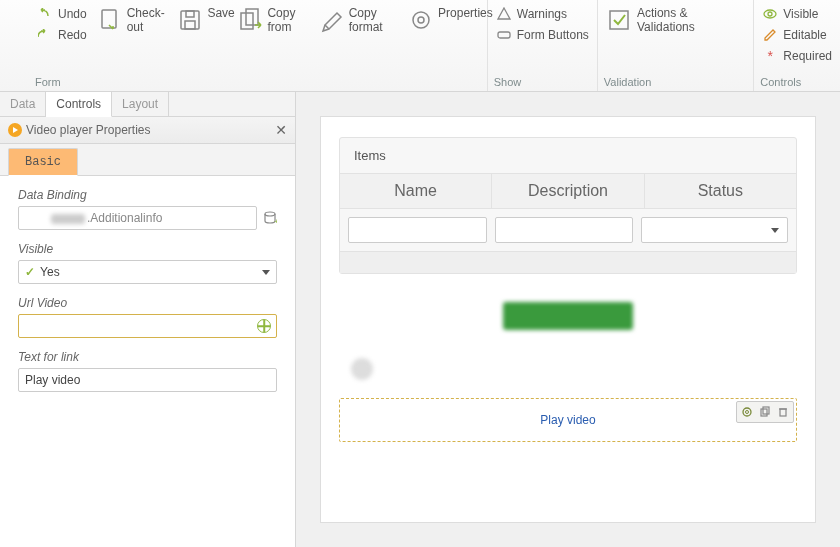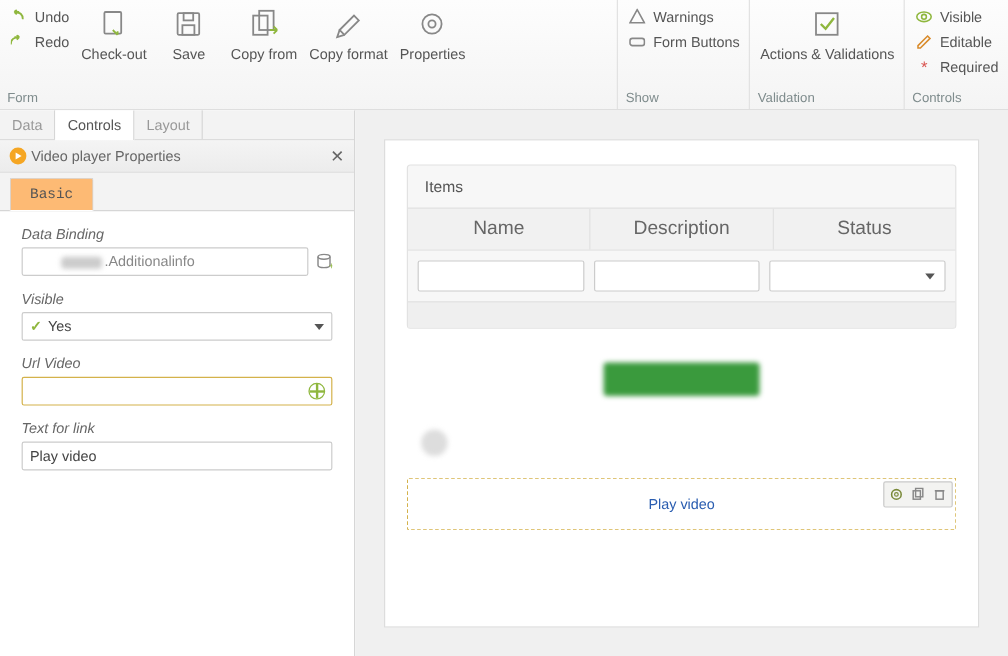--- a/index.html
+++ b/index.html
@@ -1,23 +1,23 @@
 <!DOCTYPE html>
 <html><head>
 <meta charset="utf-8">
 <style>
 * { box-sizing: border-box; margin: 0; padding: 0; font-family: "Segoe UI", Tahoma, sans-serif; }
 body { background: #fff; width: 840px; height: 547px; overflow: hidden; font-size: 12px; color: #444; }
 
 
-.ribbon { display: flex; border-bottom: 1px solid #d6d6d6; height: 92px; background: linear-gradient(#fdfdfd,#f4f4f4); }
+.ribbon { display: flex; border-bottom: 1px solid #d6d6d6; height: 92px; background: linear-gradient(#fdfdfd,#f4f4f4); padding-left: 29px; }
 .rgroup { display: flex; flex-direction: column; border-right: 1px solid #e2e2e2; padding: 2px 6px 0 6px; }
 .rgroup-body { display: flex; flex: 1; align-items: flex-start; gap: 6px; }
 .rgroup-title { font-size: 11px; color: #7f8c8d; padding: 2px 0 3px; }
-.rbtn-big { display: flex; flex-direction: column; align-items: center; justify-content: flex-start; gap: 4px; min-width: 54px; padding: 4px 2px; cursor: pointer; color: #555; }
+.rbtn-big { display: flex; justify-content: flex-start; gap: 4px; min-width: 54px; padding: 4px 2px; cursor: pointer; color: #555; }
 .rbtn-big .ic { width: 28px; height: 28px; display: flex; align-items: center; justify-content: center; }
 .rbtn-small { display: flex; align-items: center; gap: 5px; padding: 2px 2px; cursor: pointer; color: #555; white-space: nowrap; }
 .rbtn-small .ic { width: 16px; height: 16px; display: flex; align-items: center; justify-content: center; }
 .rstack { display: flex; flex-direction: column; gap: 1px; padding-top: 2px; }
 
 
 .main { display: flex; height: calc(547px - 92px); }
 .leftpanel { width: 296px; border-right: 1px solid #d6d6d6; display: flex; flex-direction: column; background: #fff; }
 .tabs { display: flex; border-bottom: 1px solid #d6d6d6; background: #f3f3f3; }
 .tab { padding: 5px 10px; font-size: 12px; color: #999; border-right: 1px solid #d6d6d6; cursor: pointer; }

